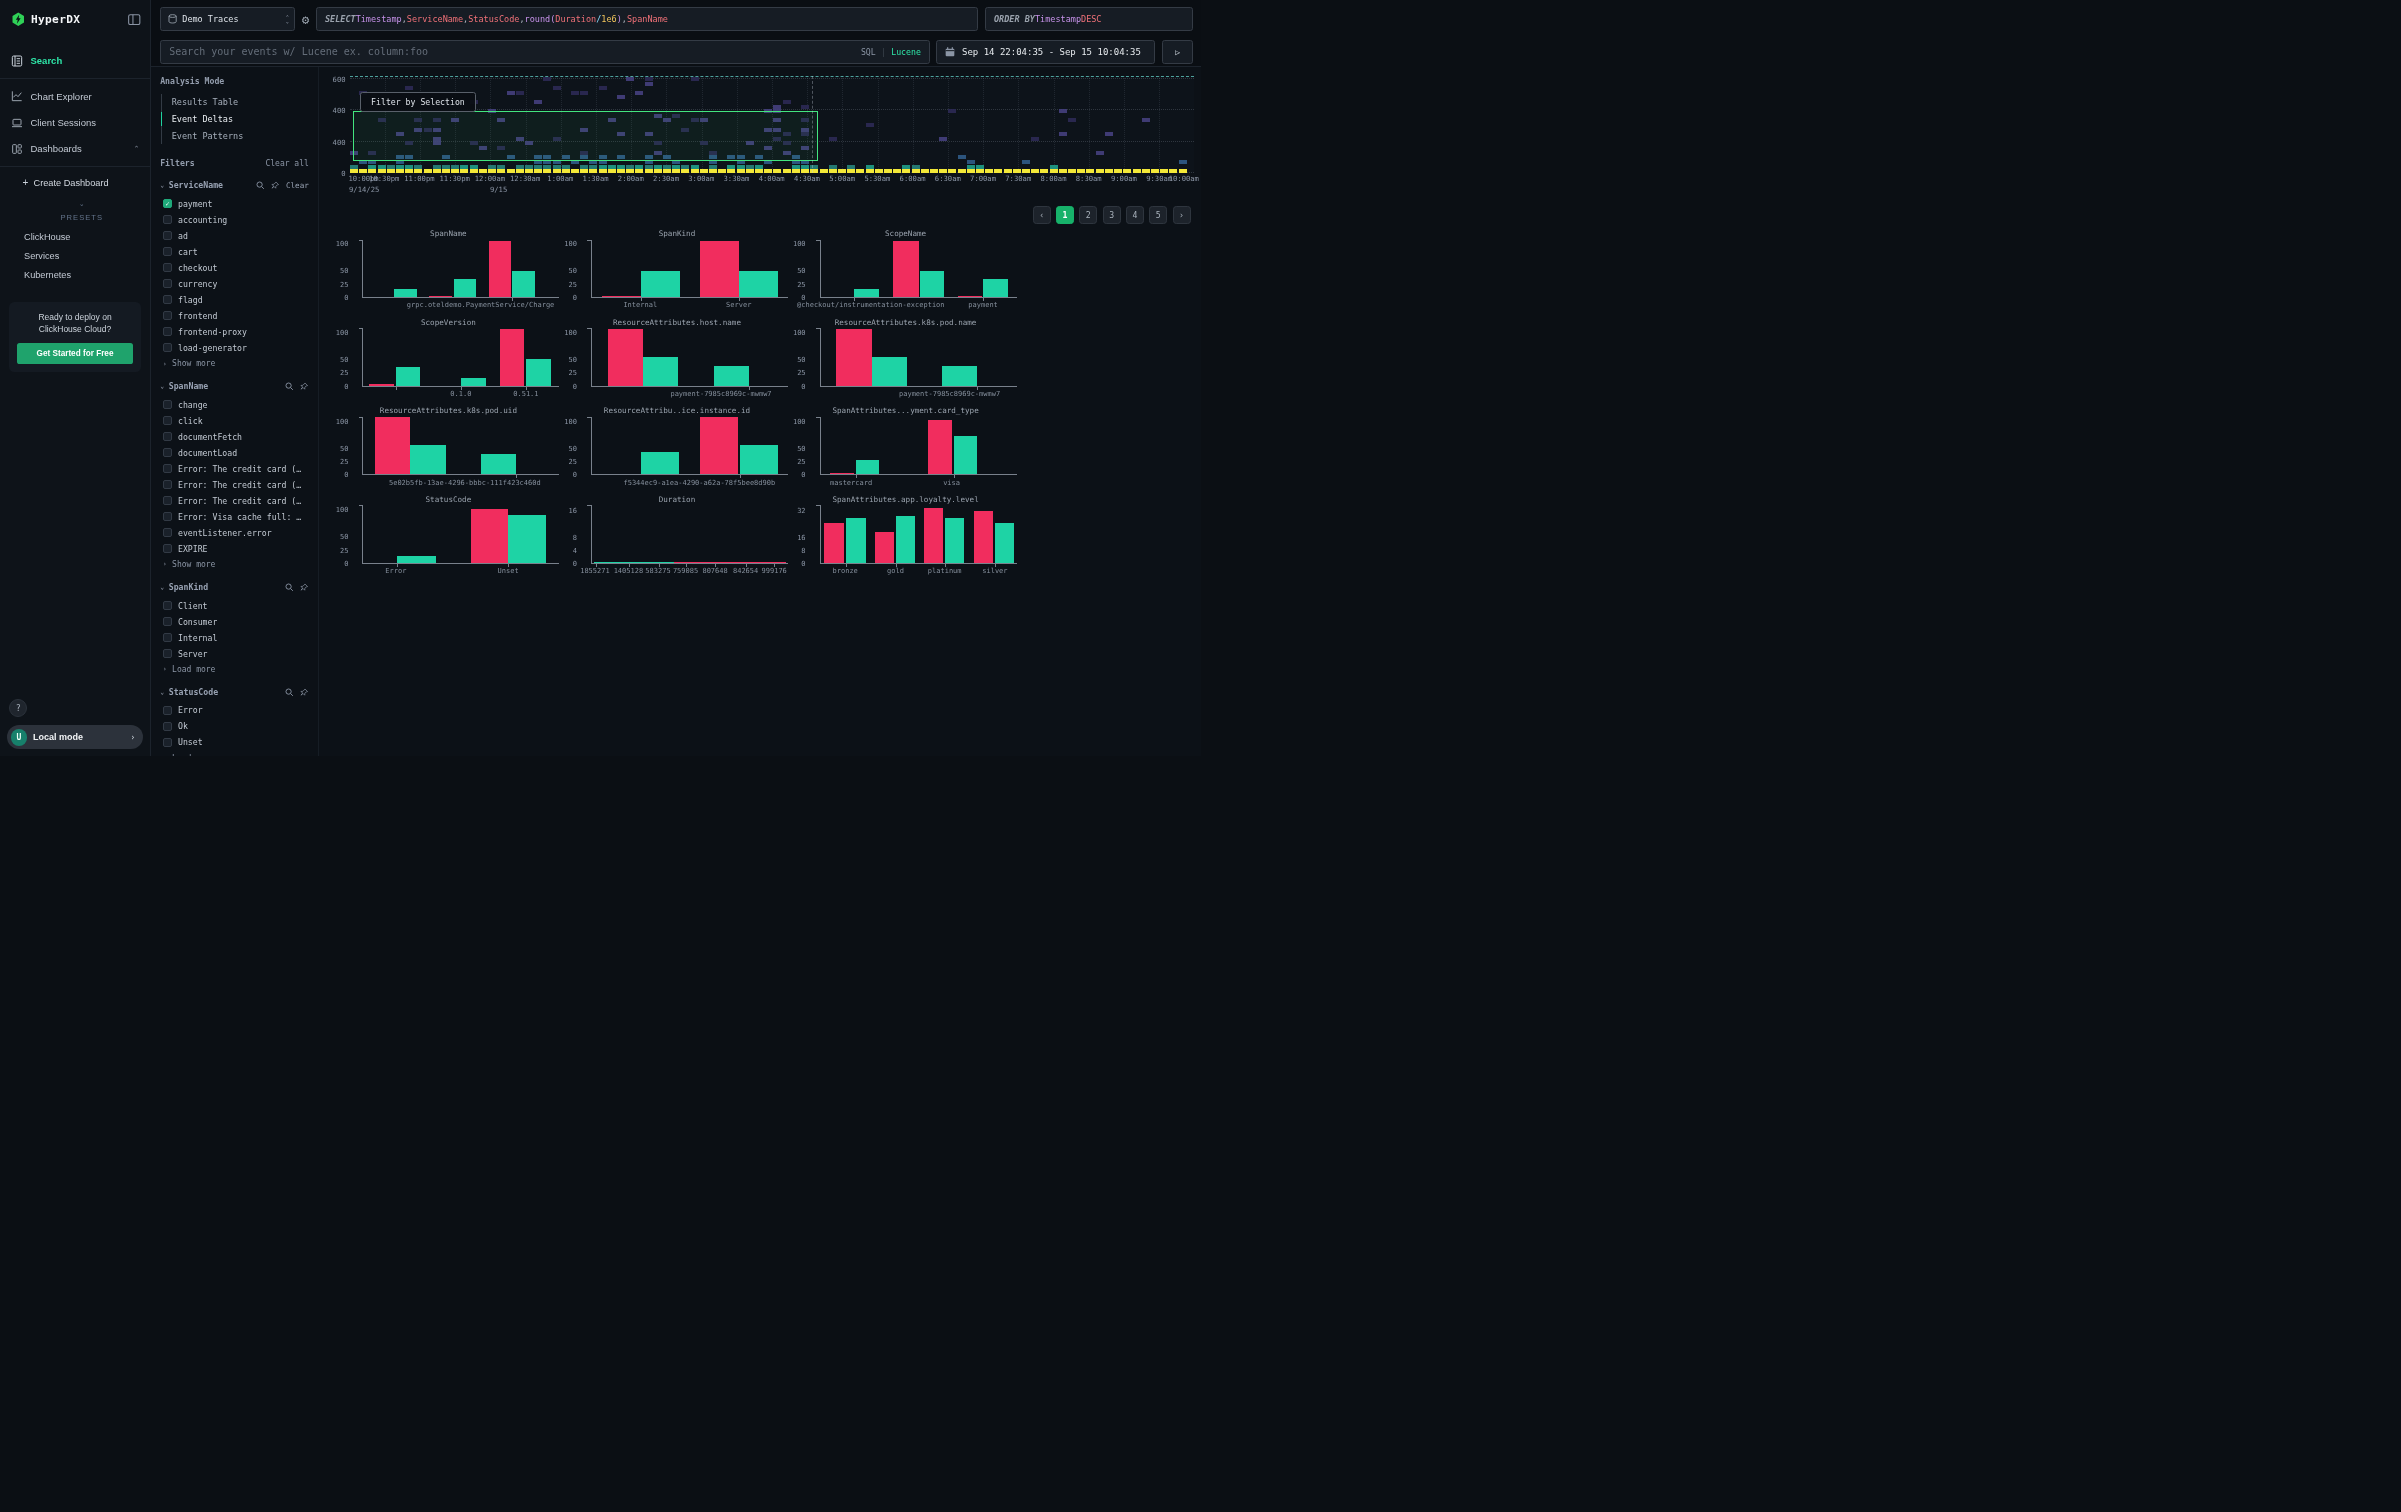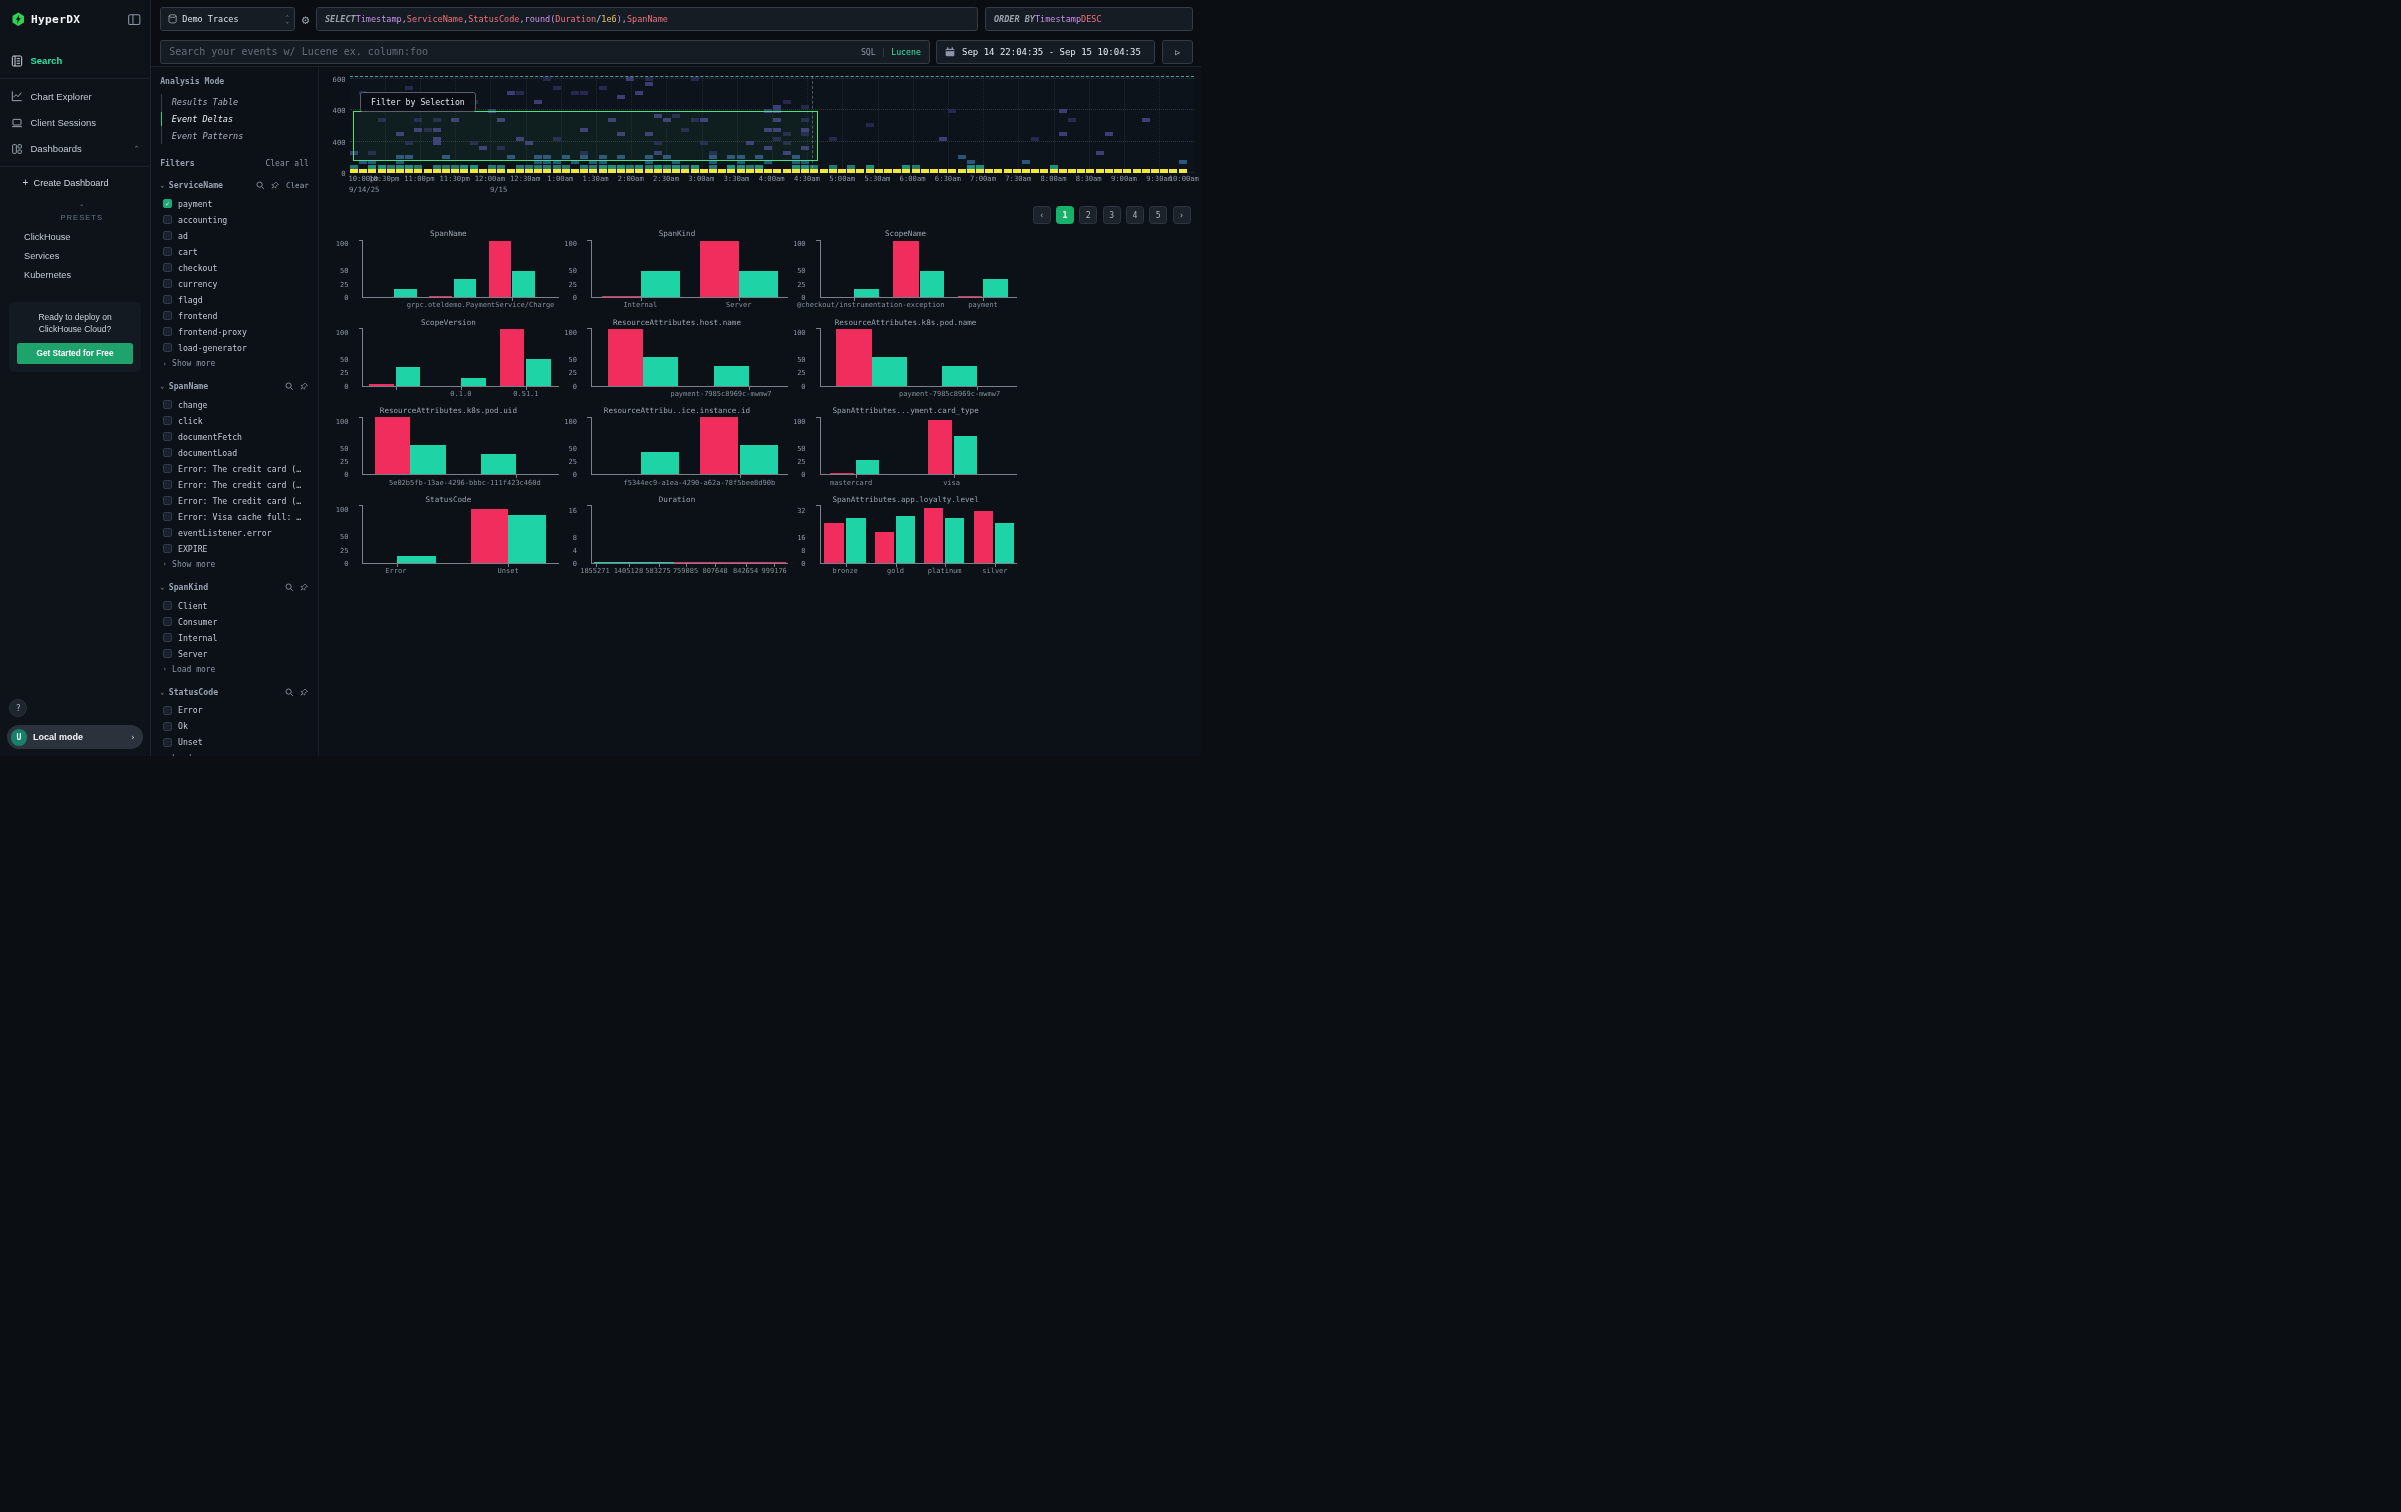--- a/index.html
+++ b/index.html
@@ -65,21 +65,21 @@
   .mode-sep { color:#3d4550; }
   .mode-lucene { color:#2ee6a8; cursor:pointer; }
   .date-box { width:219px; padding:0 8px; gap:6.6px; cursor:pointer; }
   .date-text { font-size:9px; color:#e6eaee; }
   .run-btn { width:31px; justify-content:center; color:#c9d1d9; font-size:8.5px; cursor:pointer; }
 
   
   #panel { position:absolute; left:151px; top:67px; width:168px; bottom:0; background:#0c1117;
            border-right:0.7px solid #161d25; padding:9.2px 9.2px 0 9.2px; }
   .panel-h { font-size:8.2px; font-weight:bold; color:#939dad; }
-  .mode-list { margin:8px 0 0 1.3px; border-left:1.3px solid #333b45;font-style:italic; }
+  .mode-list { margin:8px 0 0 1.3px; border-left:1.3px solid #333b45; }
   .mode-item { position:relative; padding:3.3px 0 3.3px 9.2px; font-size:8.5px; color:#a6afbb; cursor:pointer; }
   .mode-item.active { color:#e9edf1; }
   .mode-item.active::before { content:""; position:absolute; left:-1.3px; top:1.3px; bottom:1.3px; width:1.3px; background:#1fd3a0; }
   .filters-head { display:flex; align-items:center; margin-top:14.5px; }
   .clear-all { margin-left:auto; font-size:8px; color:#8b95a5; cursor:pointer; }
   .group { margin-top:12px; }
   .group-head { display:flex; align-items:center; gap:4.6px; }
   .g-chev { color:#8b95a5; font-size:6.6px; cursor:pointer; }
   .g-name { font-size:8.2px; font-weight:bold; color:#98a2b3; cursor:pointer; }
   .g-icons { margin-left:auto; display:flex; align-items:center; gap:6.6px; color:#8b95a5; }

